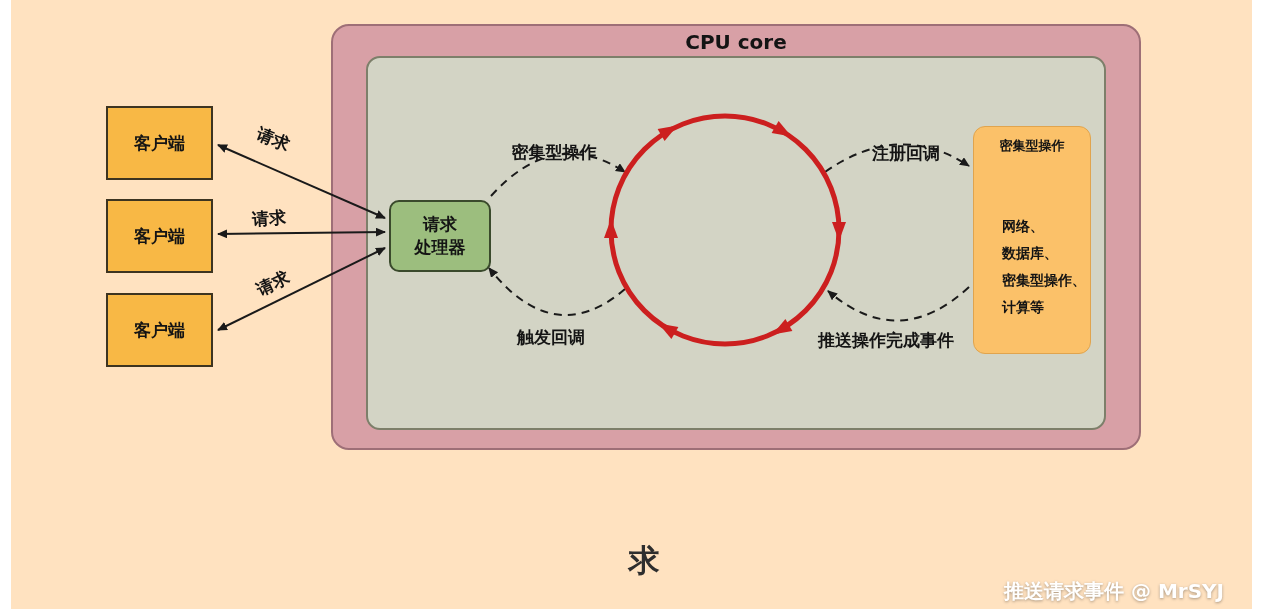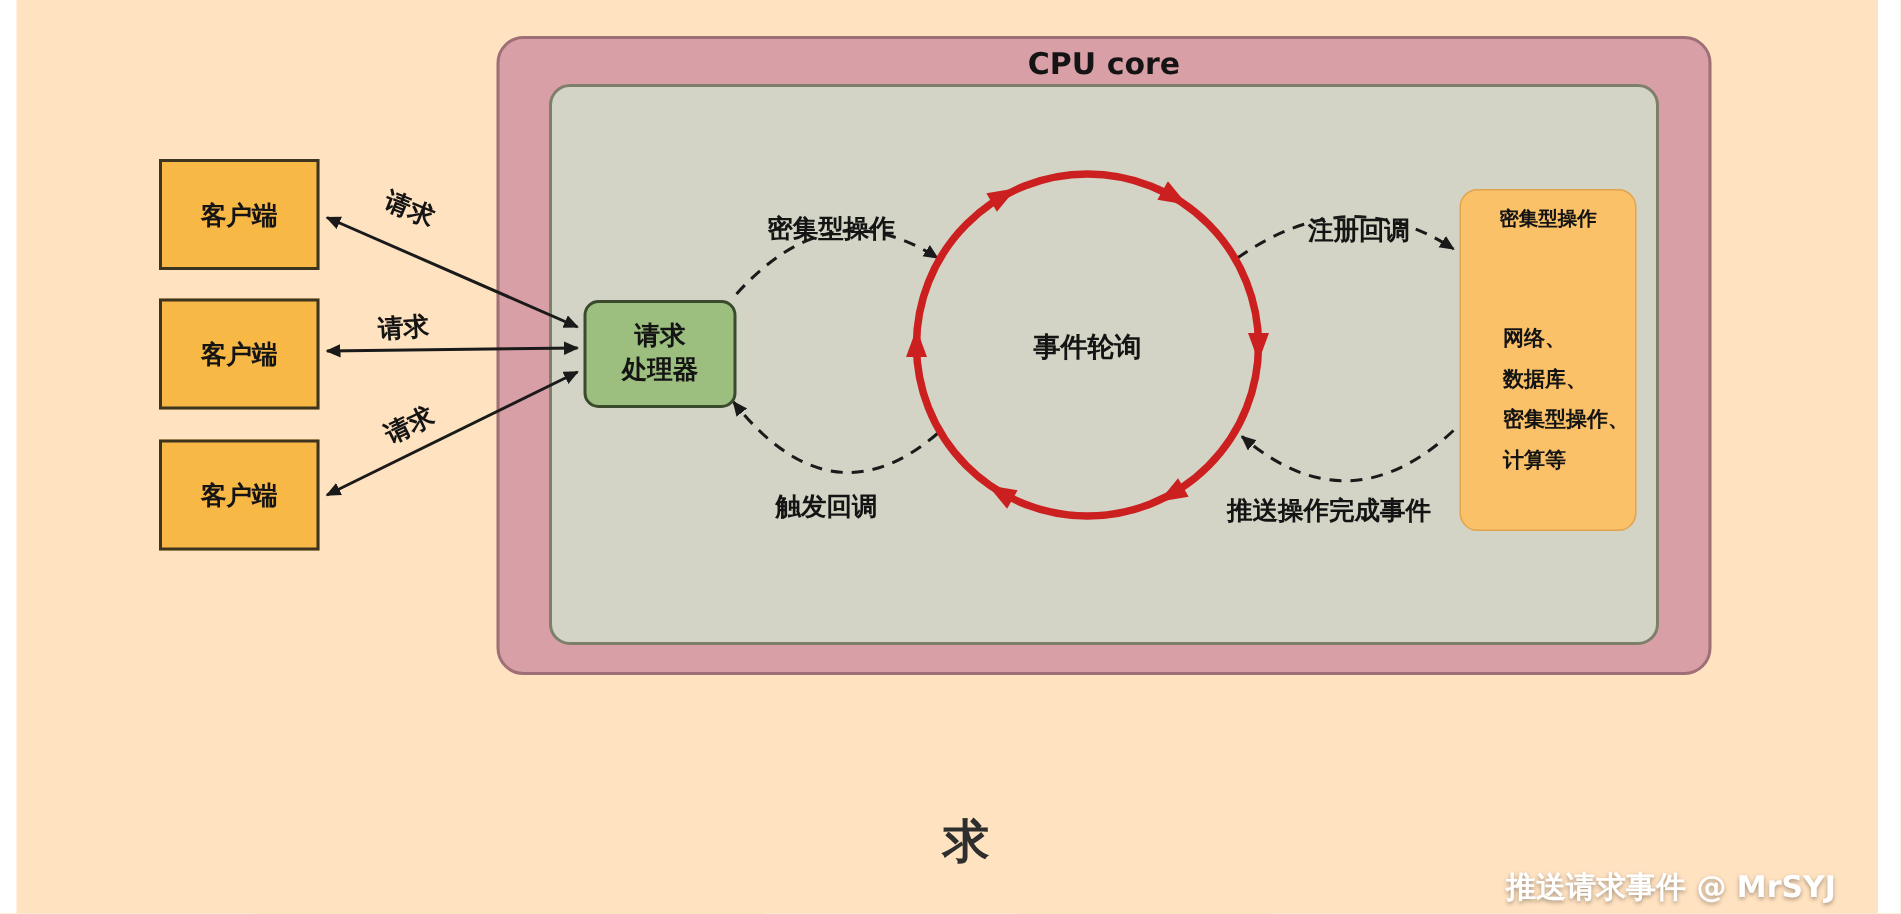--- a/index.html
+++ b/index.html
@@ -145,21 +145,20 @@
 
   <div class="lbl req-label req-label-1">请求</div>
   <div class="lbl req-label req-label-2">请求</div>
   <div class="lbl req-label req-label-3">请求</div>
 
   <div class="abs processor">
     <span>请求</span>
     <span>处理器</span>
   </div>
 
-  <div class="lbl event-loop-label">事件轮询</div>
 
   <div class="lbl arc-label arc-label-push-request">密集型操作</div>
   <div class="lbl arc-label arc-label-trigger">触发回调</div>
   <div class="lbl arc-label arc-label-register">注册回调</div>
   <div class="lbl arc-label arc-label-complete">推送操作完成事件</div>
 
   <div class="abs ops">
     <div class="ops-title">密集型操作</div>
     <div class="ops-lines">
       <div>网络、</div>

